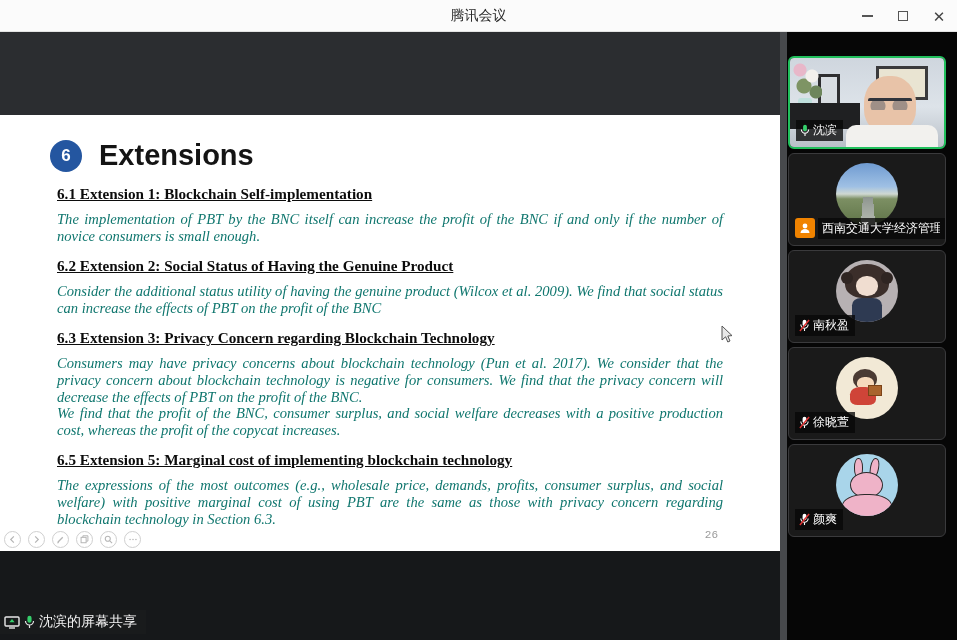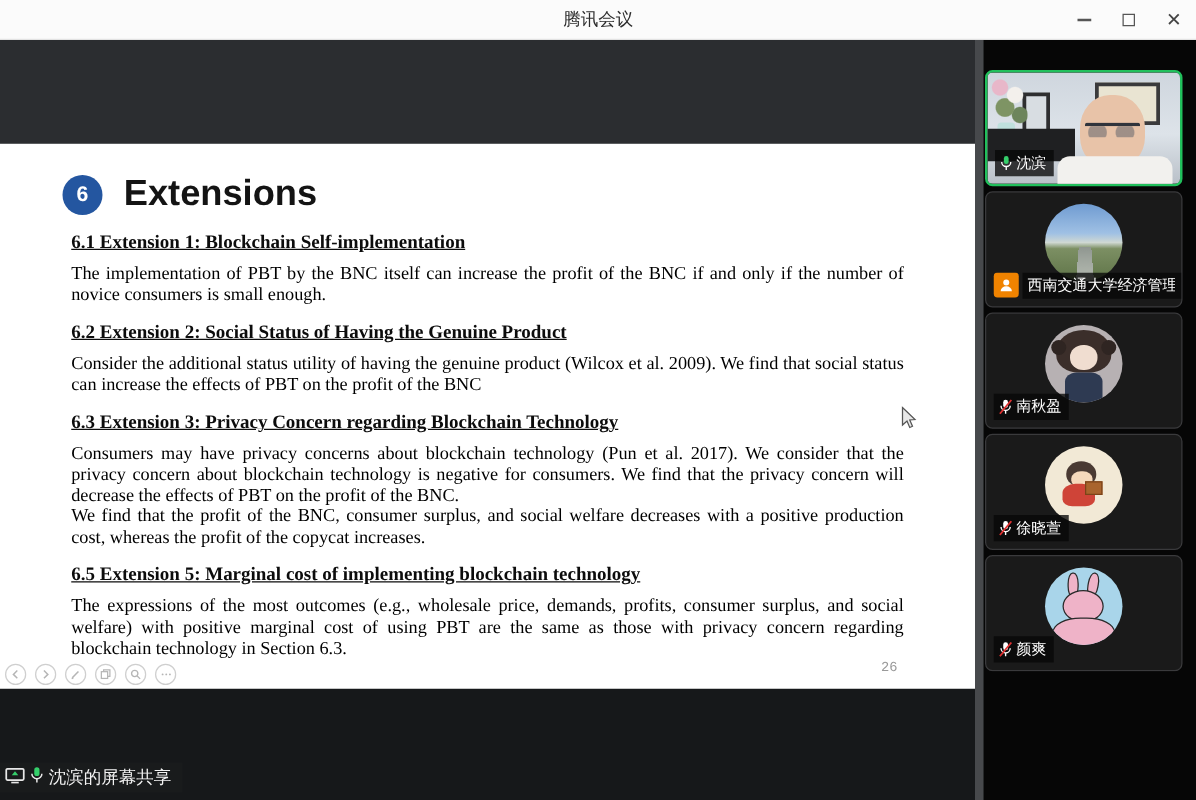--- a/index.html
+++ b/index.html
@@ -30,36 +30,36 @@
   .slide-inner { position:relative; width:100%; height:100%; padding:24px 57px 0 50px; }
   .title-row { display:flex; align-items:center; gap:17px; }
   .badge-circle { width:32px; height:32px; border-radius:50%; background:#2456a0;
                   color:#fff; font-weight:bold; font-size:17px;
                   display:flex; align-items:center; justify-content:center; }
   .slide-title { font-family:"Liberation Sans", sans-serif; font-weight:700;
                  font-size:29px; color:#141414; }
   .sections { margin:1px 0 0 7px; width:666px; font-family:"Liberation Serif", serif; }
   .sec-h { font-size:15.2px; font-weight:bold; text-decoration:underline;
            color:#0c0c0c; margin:13px 0 8px; }
-  .sec-p { font-size:14.6px; line-height:16.6px; text-align:justify; color:#000000; }
+  .sec-p { font-size:14.6px; line-height:16.6px; text-align:justify; color:#0f766e;font-style:italic; }
   .page-num { position:absolute; right:62px; bottom:10px; font-size:11px; color:#9a9a9a;
               font-family:Liberation Mono, monospace; }
 
   
   .slide-toolbar { position:absolute; left:4px; bottom:3px; display:flex; gap:7px; }
   .tool-btn { width:17px; height:17px; border:1px solid #cfcfcf; border-radius:50%;
               background:#fff; display:flex; align-items:center; justify-content:center; }
   .tool-btn svg { display:block; }
 
   
   .cursor { position:absolute; left:720px; top:293px; }
 
   
   .status-bar { position:absolute; left:0; bottom:6px; background:#191b1c;
-                display:flex; gap:4px; padding:3px 9px 3px 4px; }
+                display:flex; align-items:center; gap:4px; padding:3px 9px 3px 4px; }
   .status-text { color:#f2f2f2; font-size:14px; }
 
   
   .divider { width:7px; height:608px; background:#47494c; }
 
   
   .sidebar { position:relative; width:170px; height:608px; background:#060606;
              padding:24px 10px 0 1px; }
   .tile { position:relative; width:158px; height:93px; background:#1a1a1a;
           border:1px solid #3a3a3c; border-radius:6px; margin-bottom:4px; overflow:hidden; }

